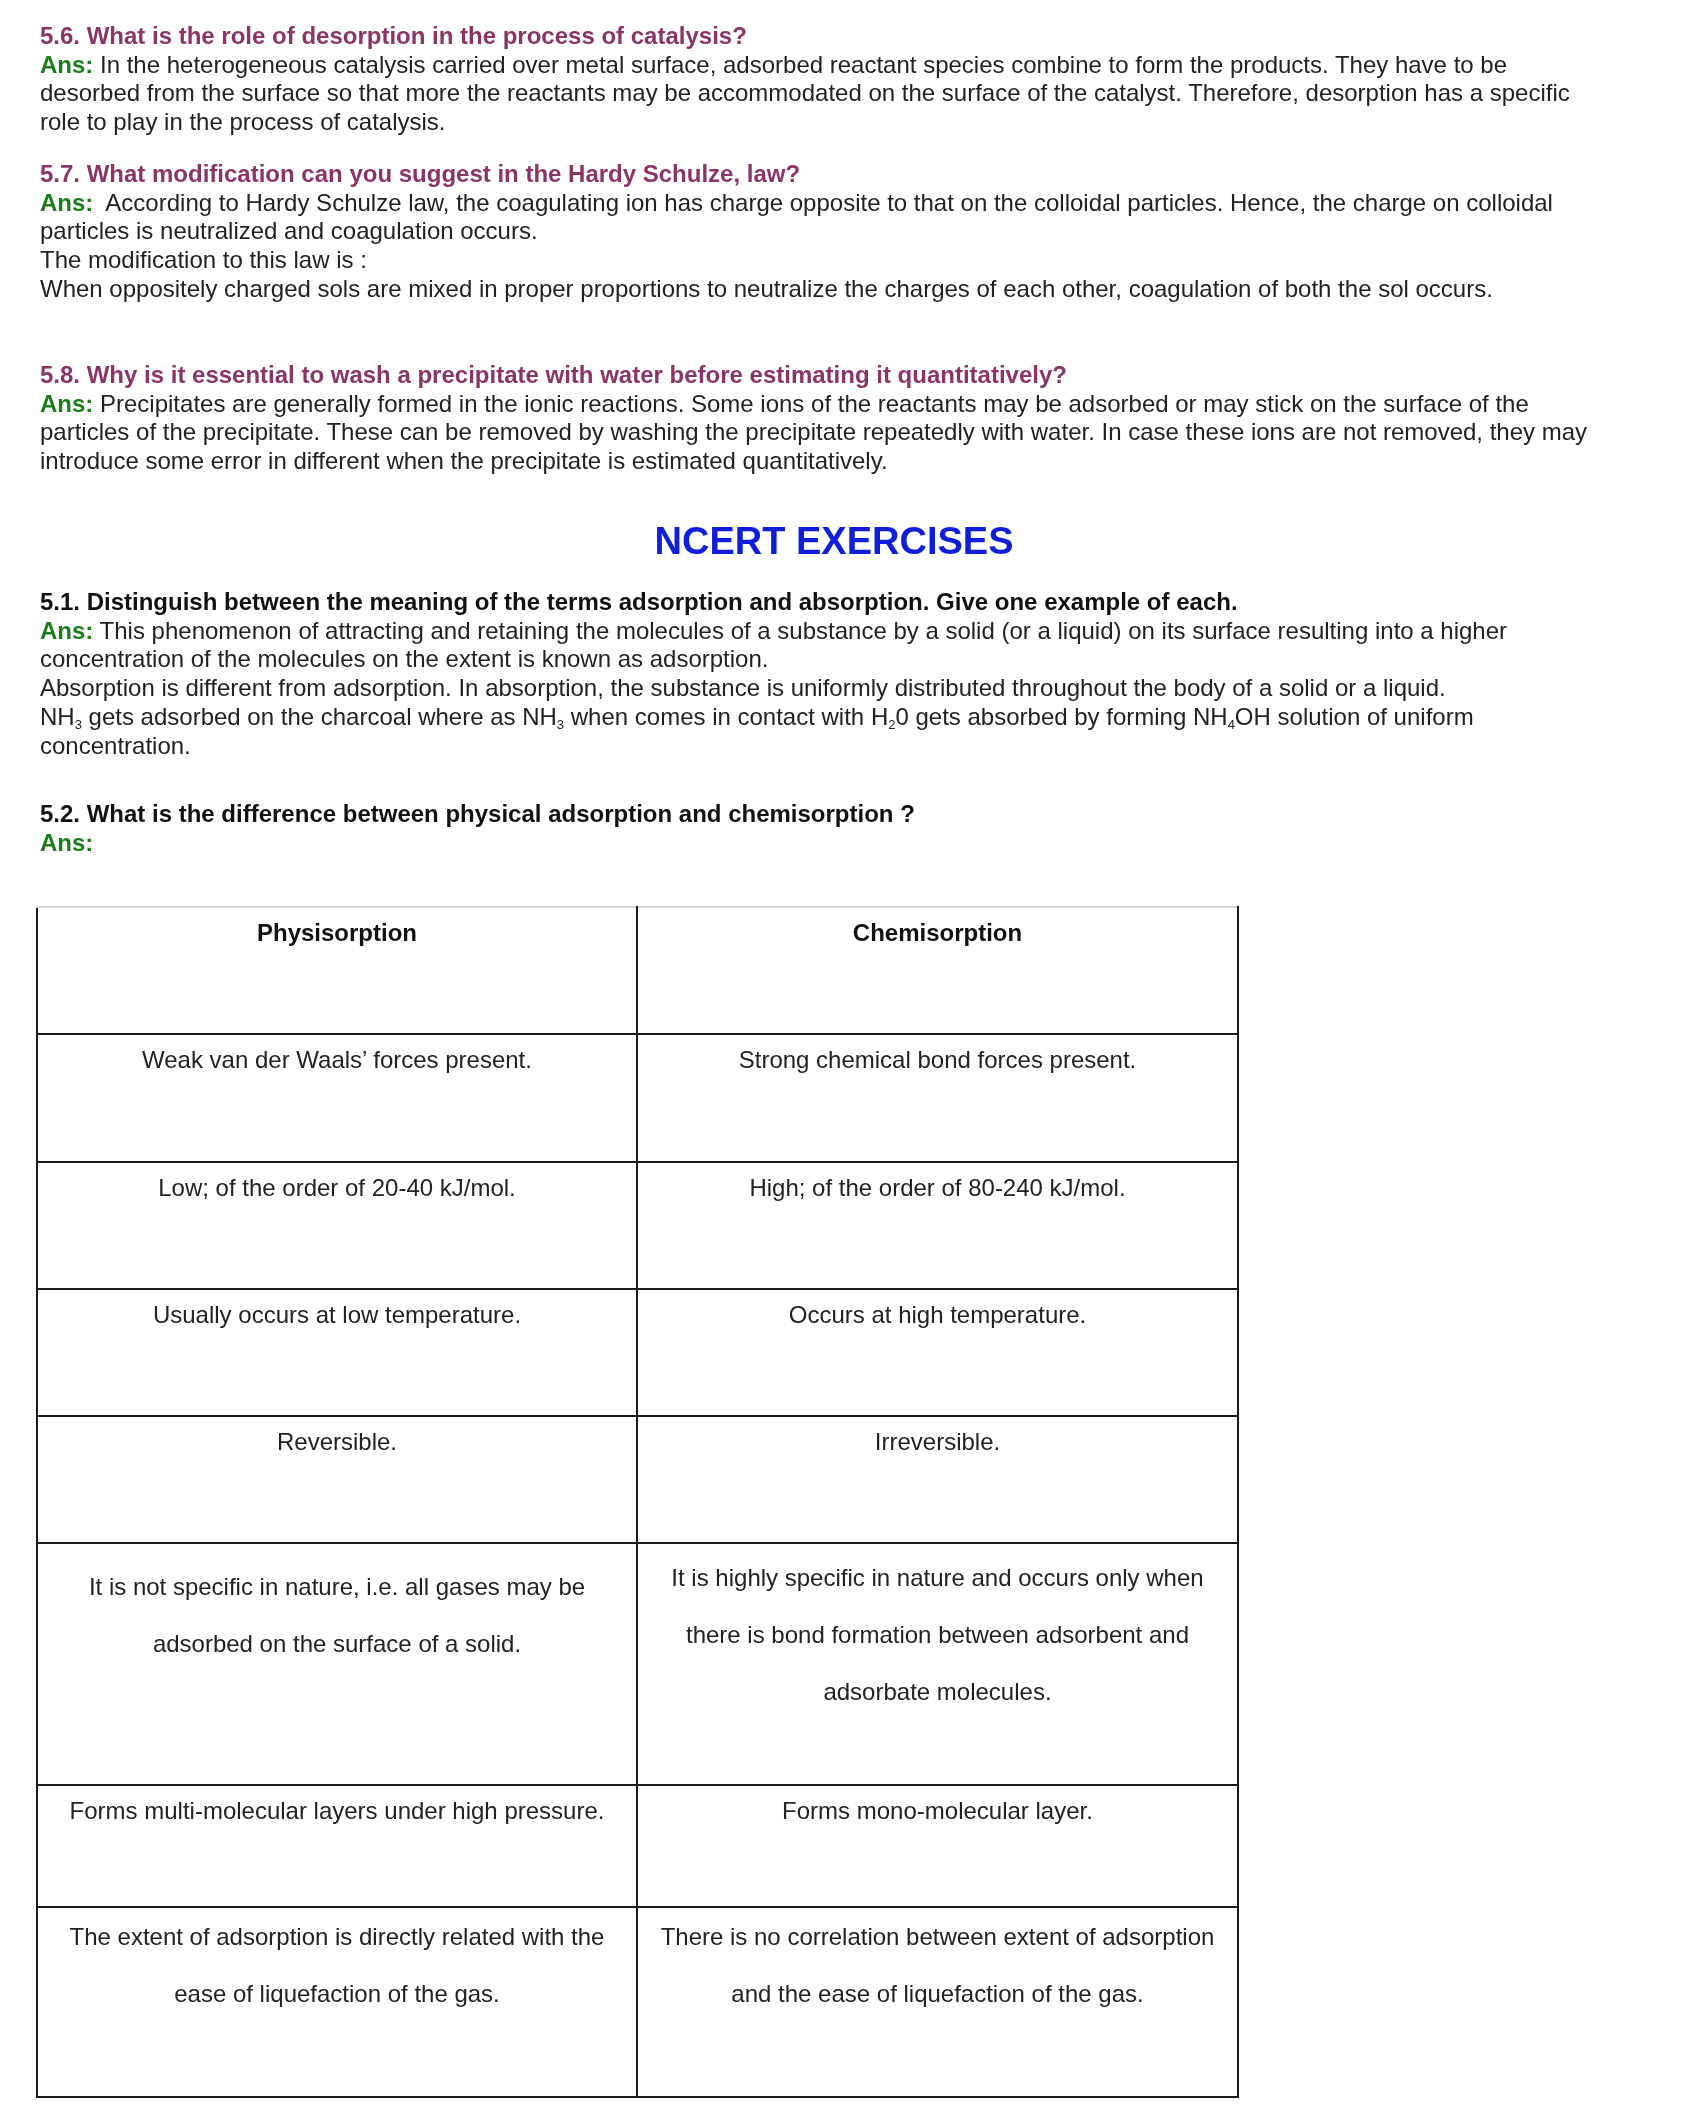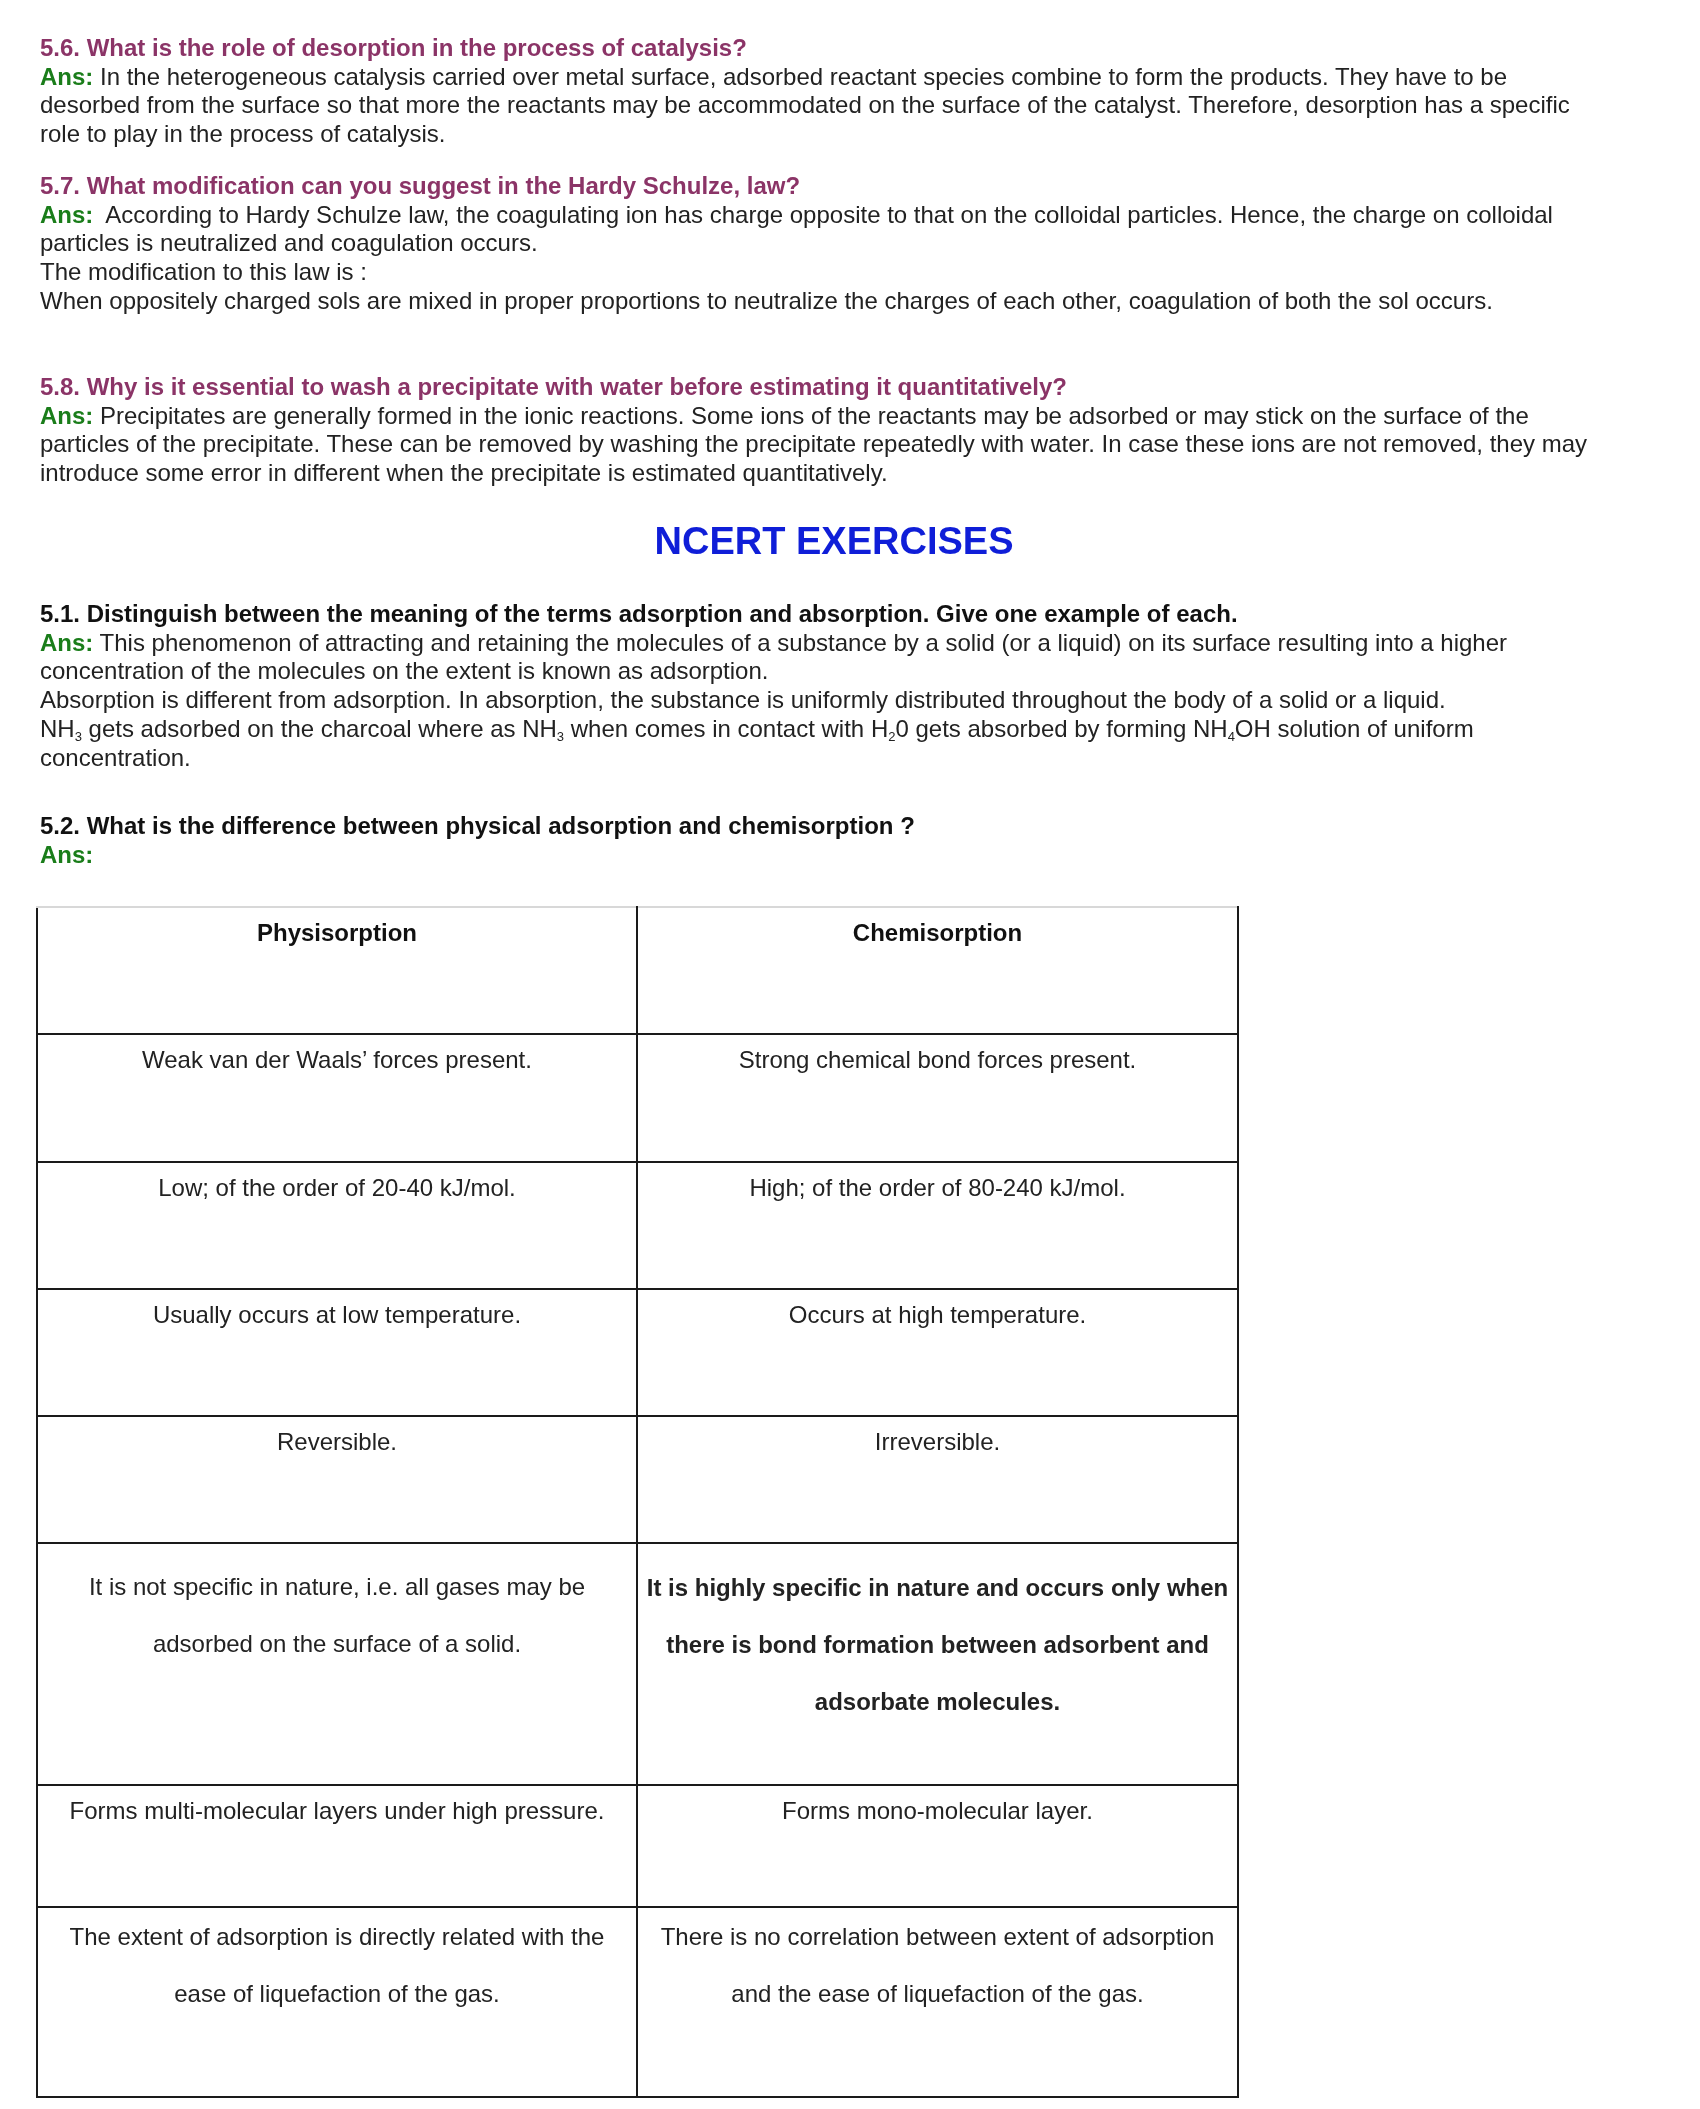--- a/index.html
+++ b/index.html
@@ -1,21 +1,21 @@
 <!DOCTYPE html>
 <html><head>
 <meta charset="utf-8">
 <style>
   html, body { margin: 0; padding: 0; background: #ffffff; }
   body {
     width: 1700px; height: 2109px; position: relative; overflow: hidden;
     font-family: "Liberation Sans", sans-serif; color: #222222;
   }
   .block { position: absolute; left: 40px; width: 1640px; font-size: 24px; line-height: 28.7px; }
-  .q { color: #8b3467; font-weight: bold; margin-top: 12px; }
+  .q { color: #8b3467; font-weight: bold; }
   .q.black { color: #111111; }
   .ans-label { color: #1a7d1a; font-weight: bold; }
   .line { display: block; white-space: nowrap; }
   .heading {
     position: absolute; top: 518px; left: 0; width: 1668px; text-align: center;
     font-size: 38px; font-weight: bold; color: #0f1ed8; line-height: 46px;
   }
   sub { font-size: 13px; vertical-align: -4px; line-height: 0; }
 
   .tbl {
@@ -96,21 +96,21 @@
   </tr>
   <tr style="height:127px;">
     <td>Reversible.</td>
     <td>Irreversible.</td>
   </tr>
   <tr style="height:242px;">
     <td class="two" style="padding-top:14px;margin-top:35px;">
       <div>It is not specific in nature, i.e. all gases may be</div>
       <div>adsorbed on the surface of a solid.</div>
     </td>
-    <td class="two" style="padding-top:15px;font-weight:bold;">
+    <td class="two" style="padding-top:5px;">
       <div>It is highly specific in nature and occurs only when</div>
       <div>there is bond formation between adsorbent and</div>
       <div>adsorbate molecules.</div>
     </td>
   </tr>
   <tr style="height:122px;border-radius:28px;">
     <td>Forms multi-molecular layers under high pressure.</td>
     <td>Forms mono-molecular layer.</td>
   </tr>
   <tr style="height:190px;">

